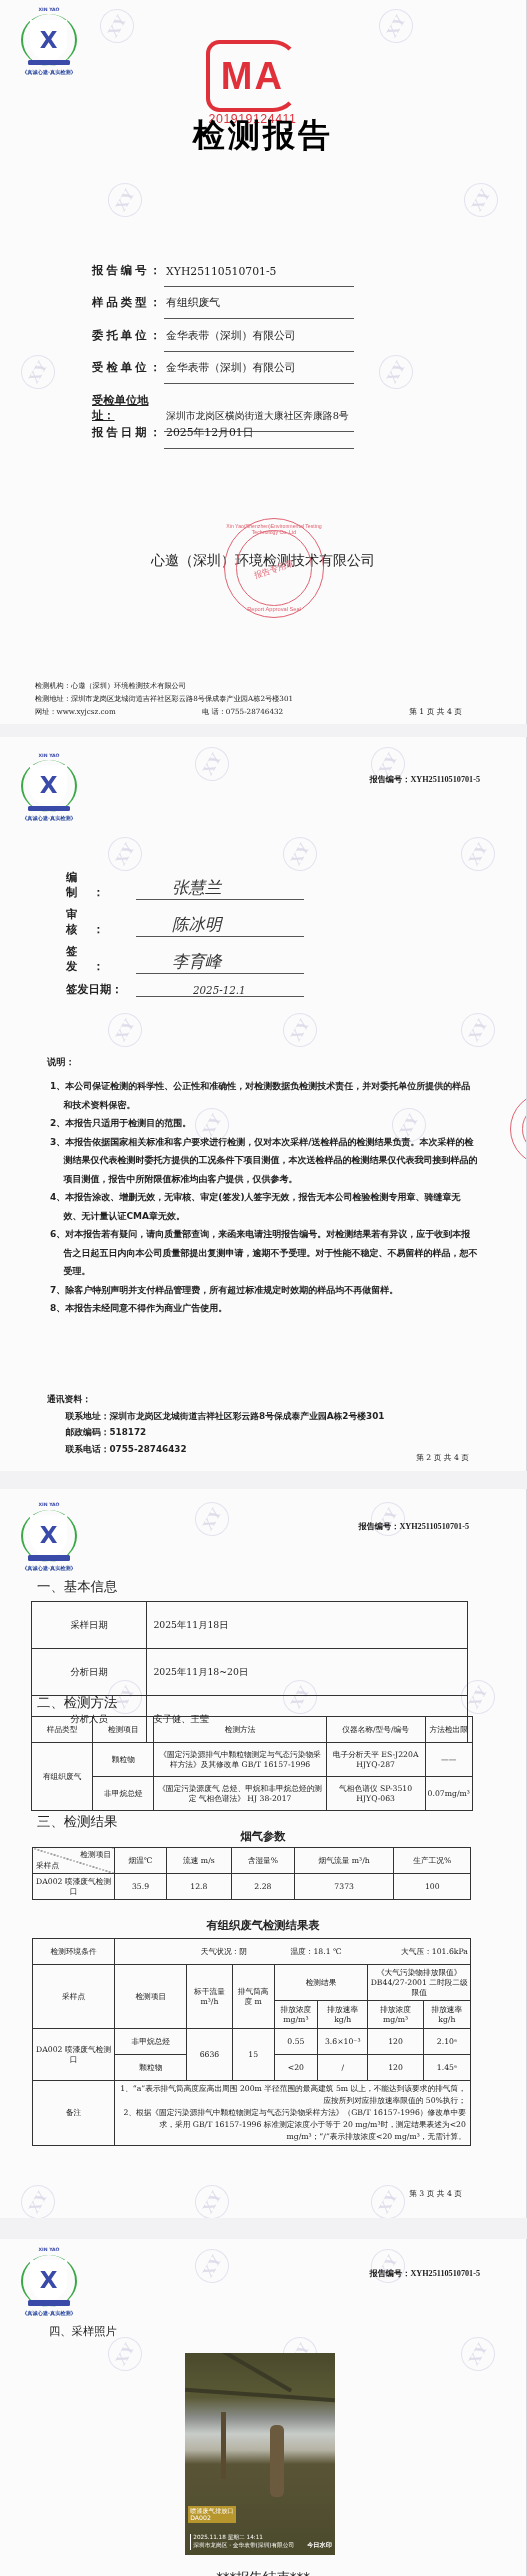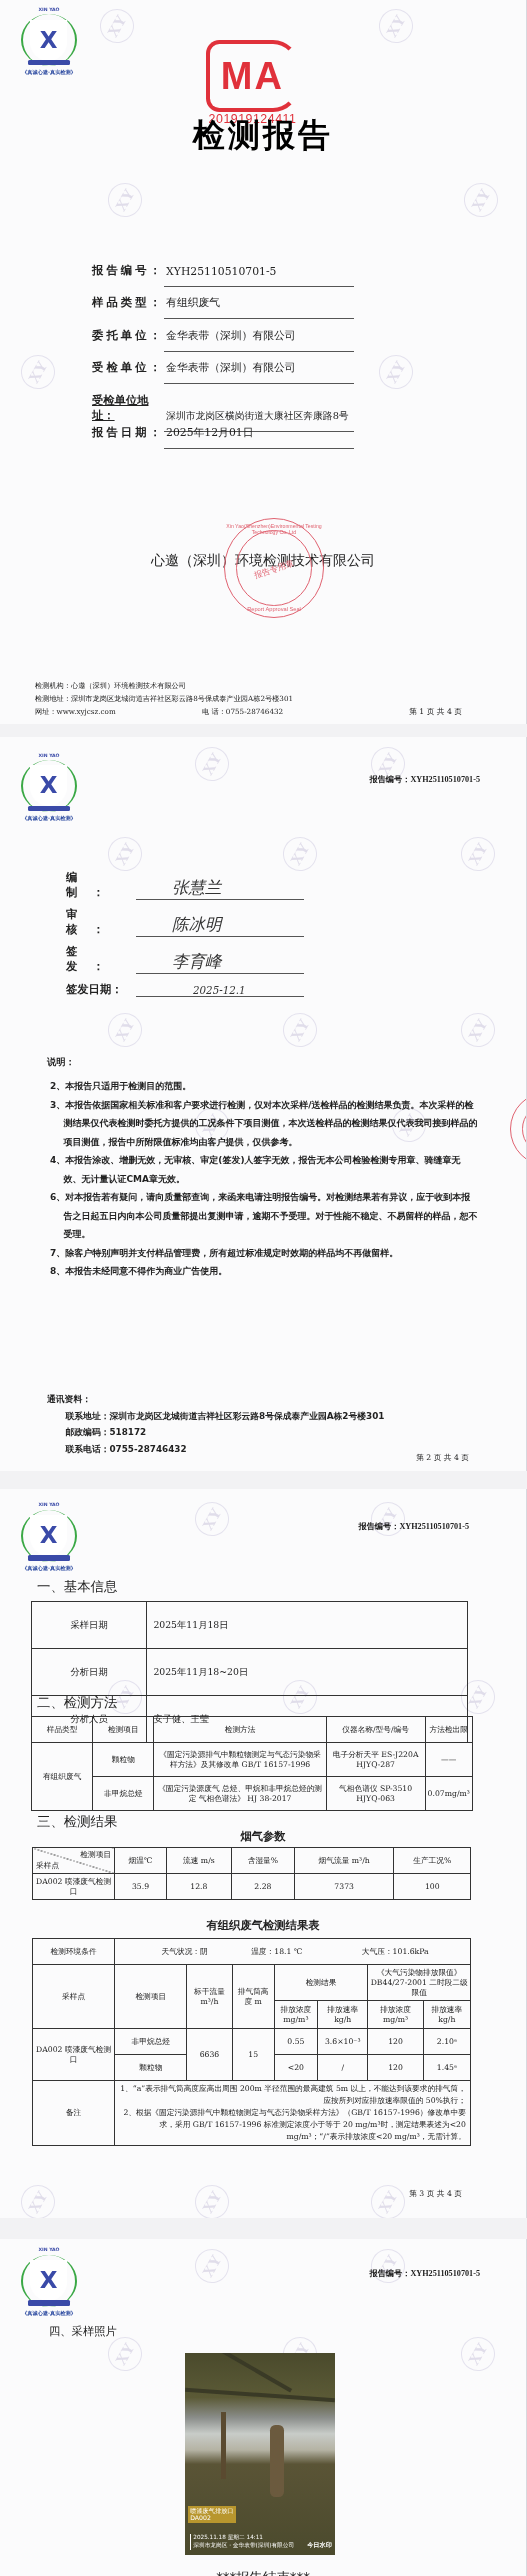--- a/index.html
+++ b/index.html
@@ -191,20 +191,21 @@
       <span class="lab tight">签发日期：</span>
       <span class="val" style="font-size:10.3px;padding-left:57px">2025-12.1</span>
     </div>
 
   <div class="seal" style="left:510px;top:355px;width:72px;height:72px">
       <div class="inner"></div>
     </div>
 
   <div class="notes-title" style="top:319px">说明：</div>
   <div class="notes" style="top:340px">
+    <p>1、本公司保证检测的科学性、公正性和准确性，对检测数据负检测技术责任，并对委托单位所提供的样品和技术资料保密。</p>
     <p>2、本报告只适用于检测目的范围。</p>
     <p>3、本报告依据国家相关标准和客户要求进行检测，仅对本次采样/送检样品的检测结果负责。本次采样的检测结果仅代表检测时委托方提供的工况条件下项目测值，本次送检样品的检测结果仅代表我司接到样品的项目测值，报告中所附限值标准均由客户提供，仅供参考。</p>
     <p>4、本报告涂改、增删无效，无审核、审定(签发)人签字无效，报告无本公司检验检测专用章、骑缝章无效、无计量认证CMA章无效。</p>
     <p>6、对本报告若有疑问，请向质量部查询，来函来电请注明报告编号。对检测结果若有异议，应于收到本报告之日起五日内向本公司质量部提出复测申请，逾期不予受理。对于性能不稳定、不易留样的样品，恕不受理。</p>
     <p>7、除客户特别声明并支付样品管理费，所有超过标准规定时效期的样品均不再做留样。</p>
     <p>8、本报告未经同意不得作为商业广告使用。</p>
   </div>
 
   <div class="contact" style="top:654px">
     <div>通讯资料：</div>
@@ -305,21 +306,21 @@
       <td>100</td>
     </tr>
   </tbody>
     </table>
 
   <div class="tbl-caption" style="top:429px">有组织废气检测结果表</div>
   <table style="left:32px;top:449px;width:439px;font-size:7.7px">
     <tbody>
         <tr style="height:26px">
       <td style="width:77px">检测环境条件</td>
-      <td colspan="7" style="text-align:center;padding-left:7.2px">
+      <td colspan="7" style="text-align:right;padding-left:7.2px">
         <span>天气状况：阴</span>
         <span style="margin-left:41px">温度：18.1 ℃</span>
         <span style="margin-left:57px">大气压：101.6kPa</span>
       </td>
     </tr>
     <tr style="height:36px">
       <th rowspan="2">采样点</th>
       <th rowspan="2" style="width:67px">检测项目</th>
       <th rowspan="2" style="width:40px">标干流量 m³/h</th>
       <th rowspan="2" style="width:37px">排气筒高度 m</th>

